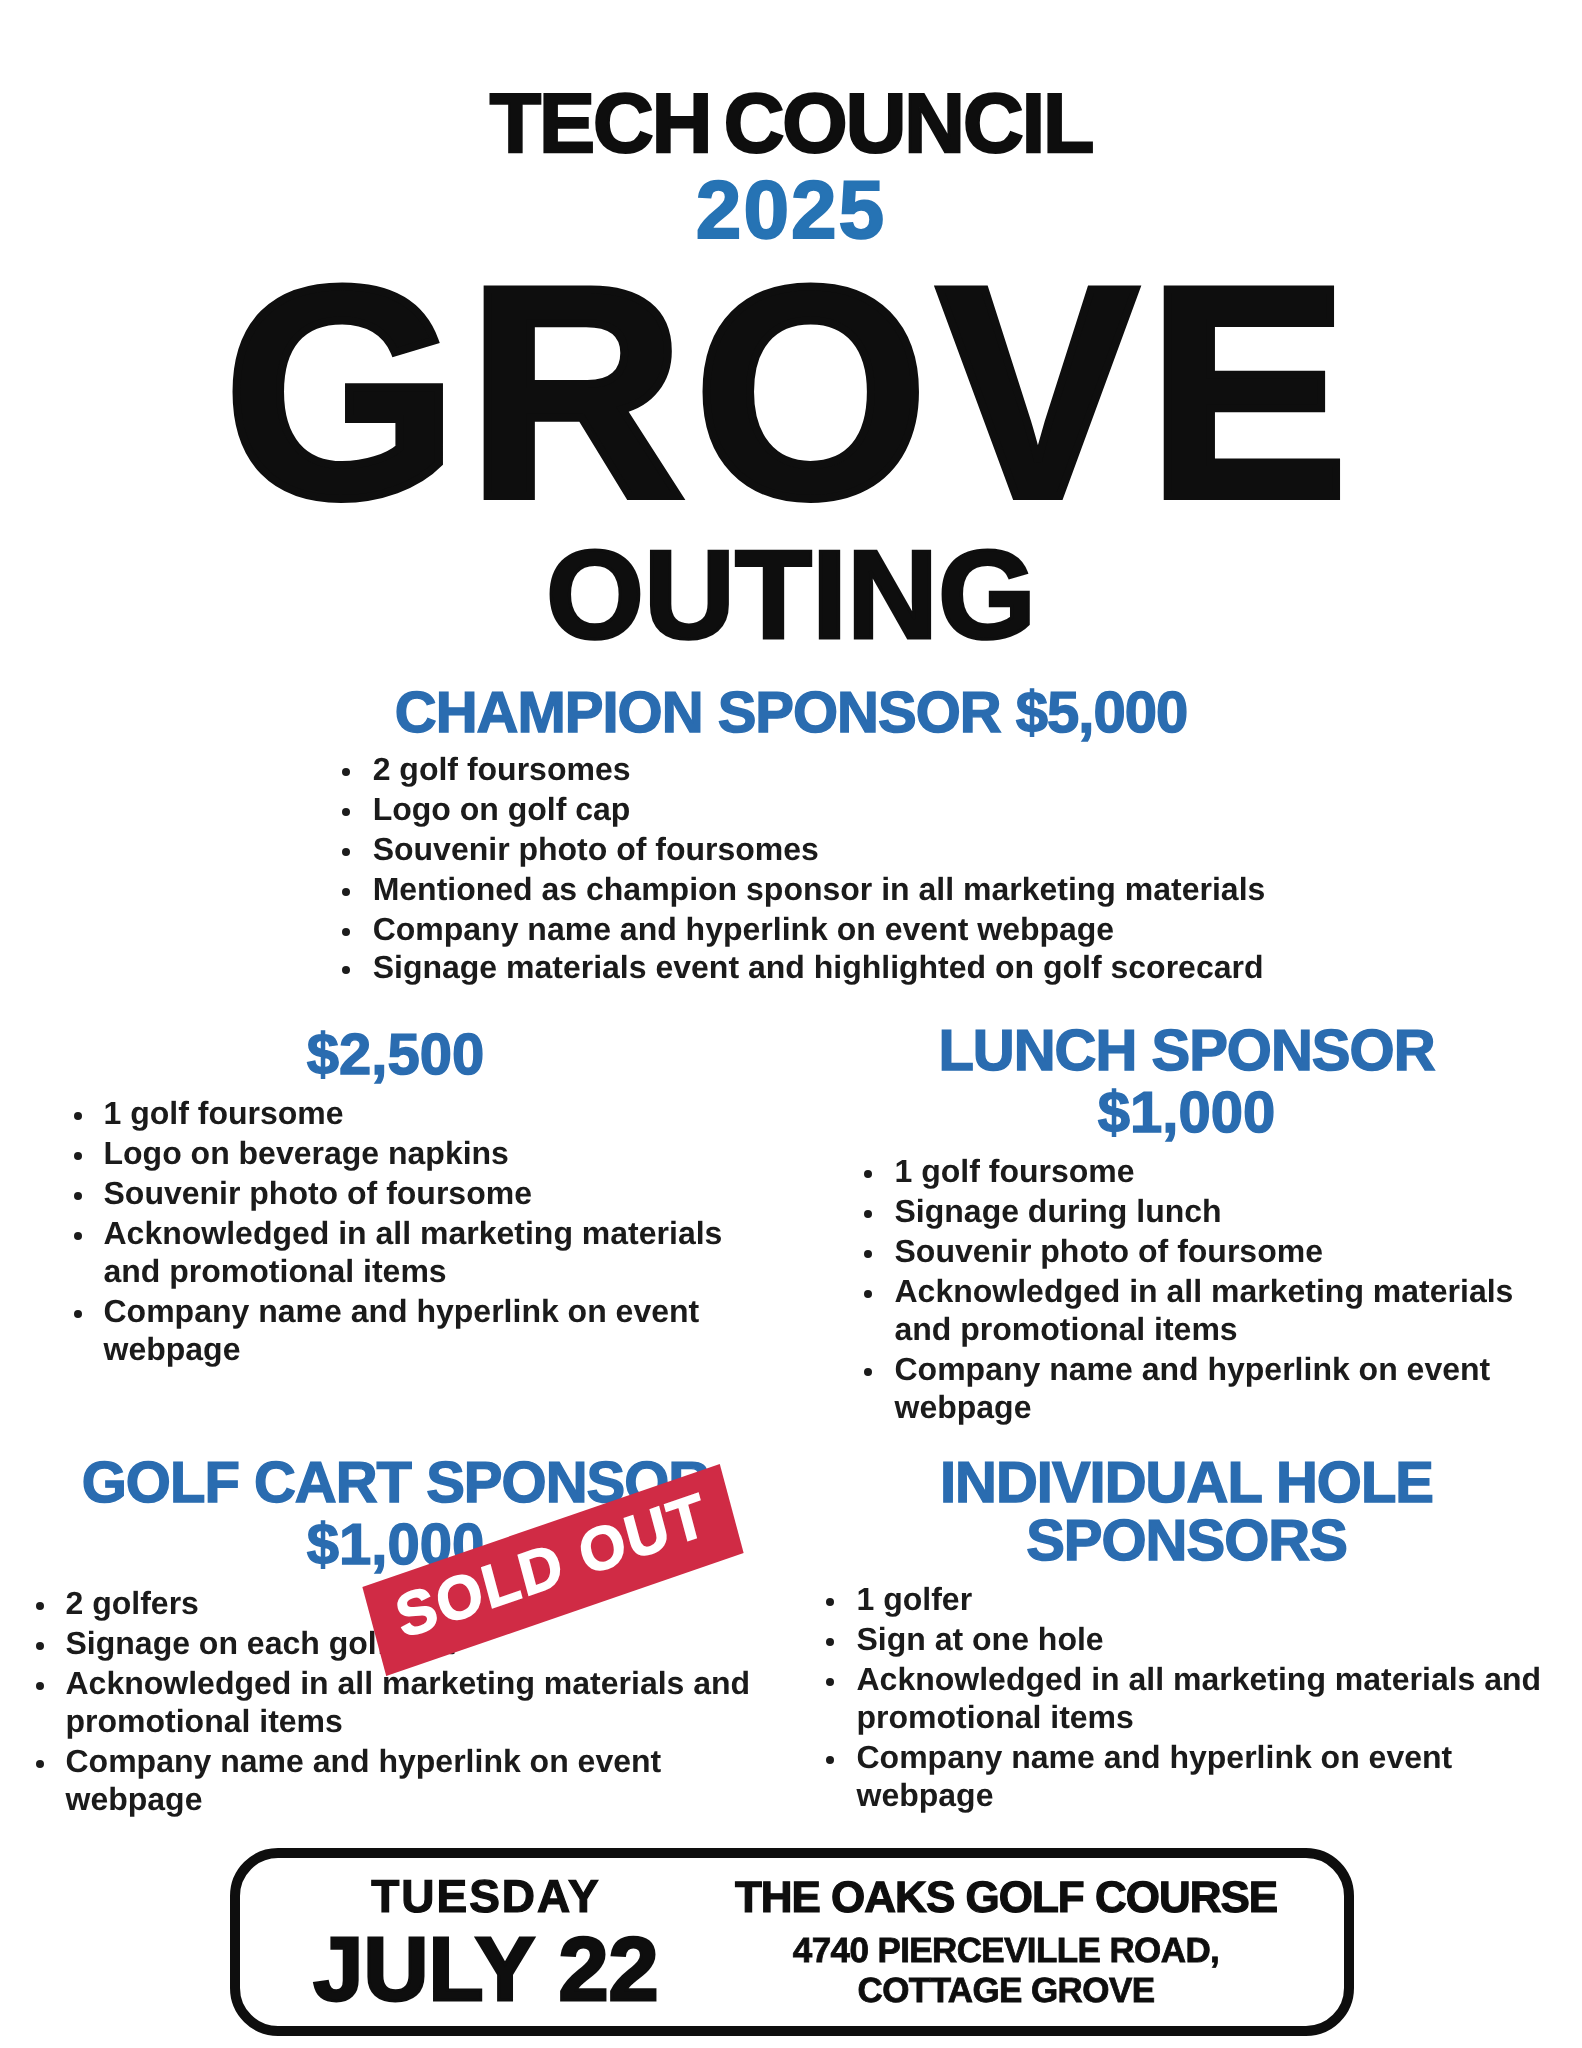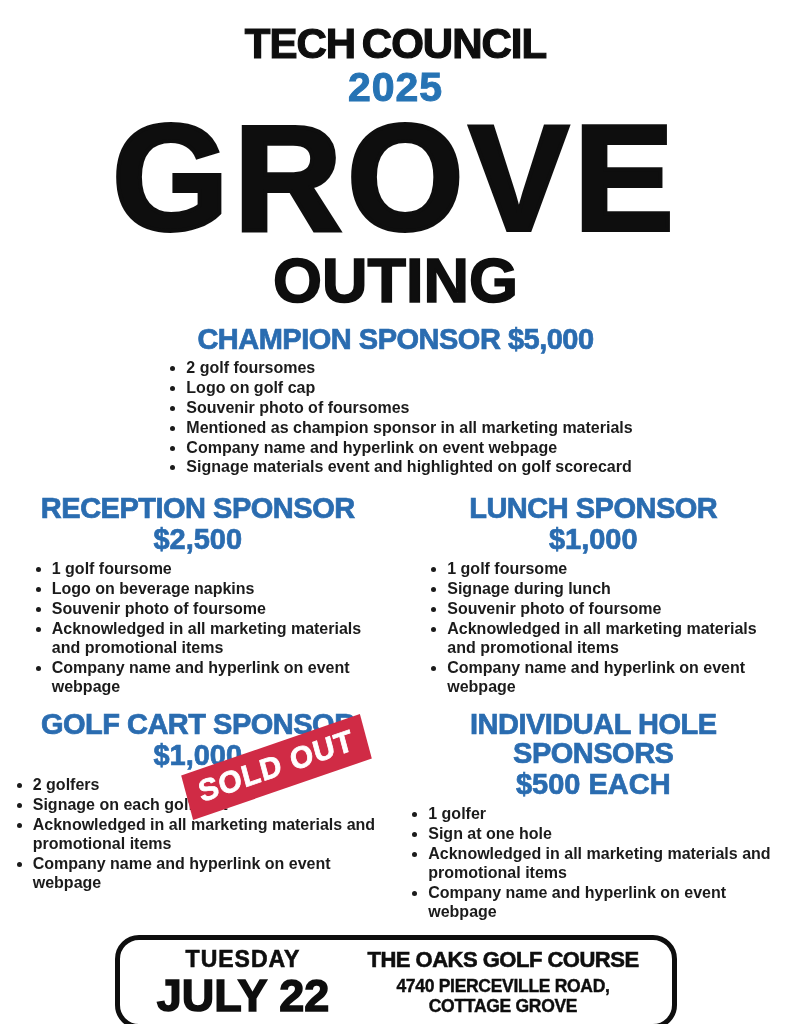--- a/index.html
+++ b/index.html
@@ -3,21 +3,21 @@
 <meta charset="utf-8">
 <style>
   * { margin: 0; padding: 0; box-sizing: border-box; }
   html, body { background: #ffffff; }
   body {
     width: 791px; height: 1024px; overflow: hidden;
     font-family: "Liberation Sans", sans-serif;
     color: #151515;
     position: relative;
   }
-  .page { width: 791px; height: 1024px; padding-top: 22px; }
+  .page { width: 791px; height: 1024px; padding-top: 40px; }
 
   
   .brand {
     text-align: center;
     font-size: 42px; font-weight: 800;
     letter-spacing: -1px; word-spacing: -4px;
     color: #0e0e0e;
     -webkit-text-stroke: 1.2px #0e0e0e;
     line-height: 1.05;
   }
@@ -167,21 +167,20 @@
       <li>Logo on golf cap</li>
       <li>Souvenir photo of foursomes</li>
       <li>Mentioned as champion sponsor in all marketing materials</li>
       <li>Company name and hyperlink on event webpage</li>
       <li>Signage materials event and highlighted on golf scorecard</li>
     </ul>
   </section>
 
   <div class="cols row1">
     <section class="panel">
-      <h2 class="sec-title">RECEPTION SPONSOR</h2>
       <div class="sec-price">$2,500</div>
       <ul class="bullets">
         <li>1 golf foursome</li>
         <li>Logo on beverage napkins</li>
         <li>Souvenir photo of foursome</li>
         <li>Acknowledged in all marketing materials and promotional items</li>
         <li>Company name and hyperlink on event webpage</li>
       </ul>
     </section>
     <section class="panel">
@@ -204,21 +203,20 @@
       <div class="stamp">SOLD OUT</div>
       <ul class="bullets">
         <li>2 golfers</li>
         <li>Signage on each golf cart</li>
         <li>Acknowledged in all marketing materials and promotional items</li>
         <li>Company name and hyperlink on event webpage</li>
       </ul>
     </section>
     <section class="panel">
       <h2 class="sec-title">INDIVIDUAL HOLE SPONSORS</h2>
-      <div class="sec-price">$500 EACH</div>
       <ul class="bullets">
         <li>1 golfer</li>
         <li>Sign at one hole</li>
         <li>Acknowledged in all marketing materials and promotional items</li>
         <li>Company name and hyperlink on event webpage</li>
       </ul>
     </section>
   </div>
 
   <div class="event-box">

